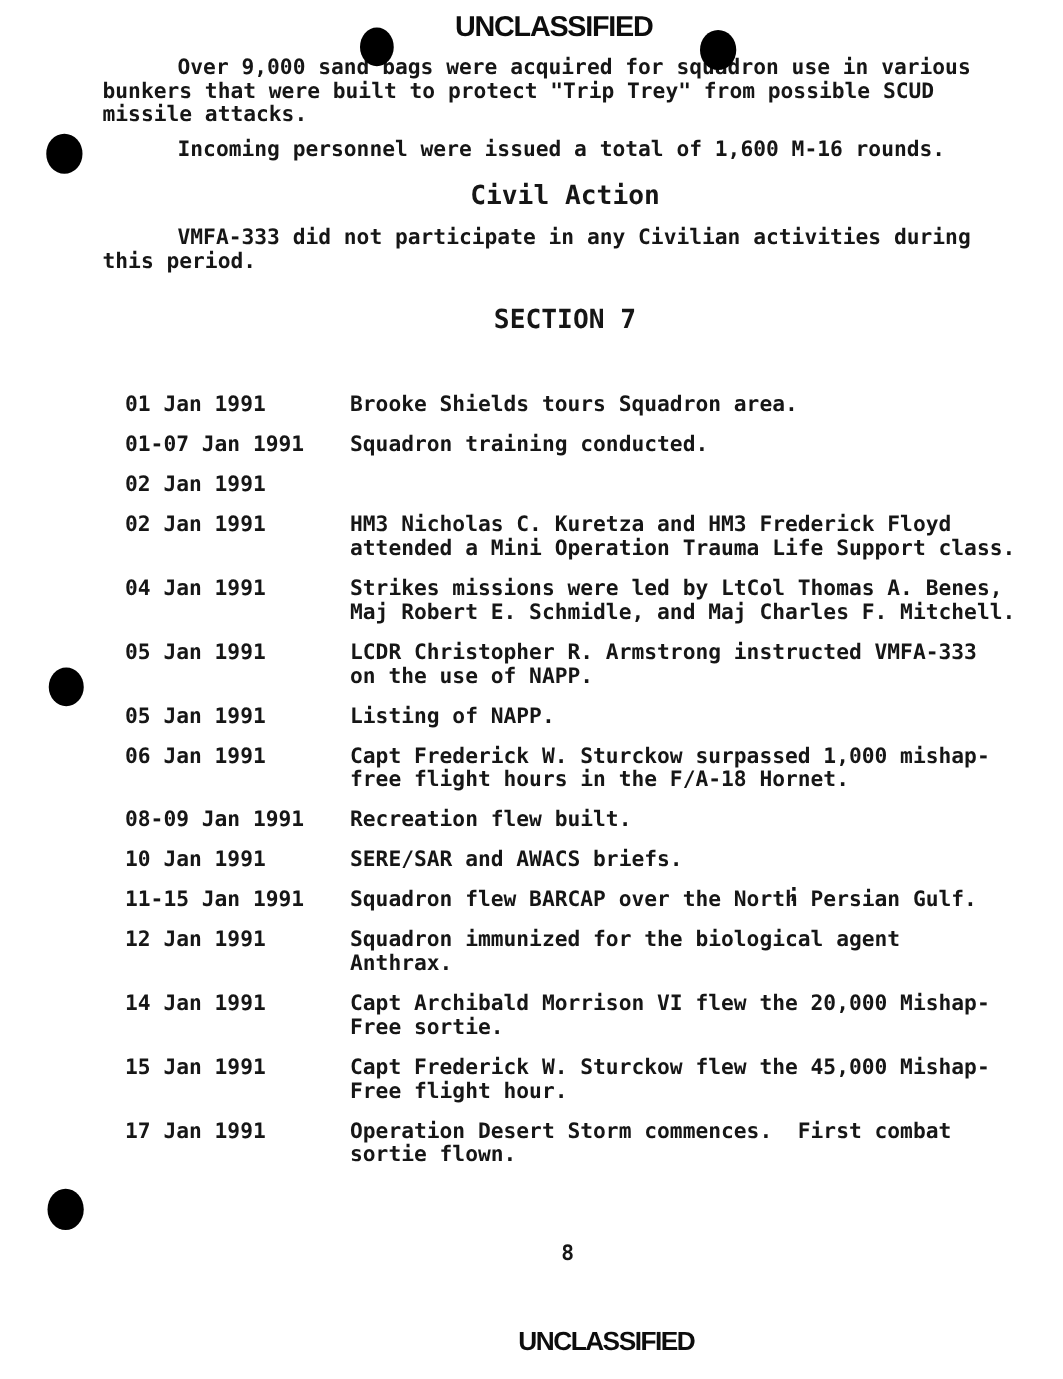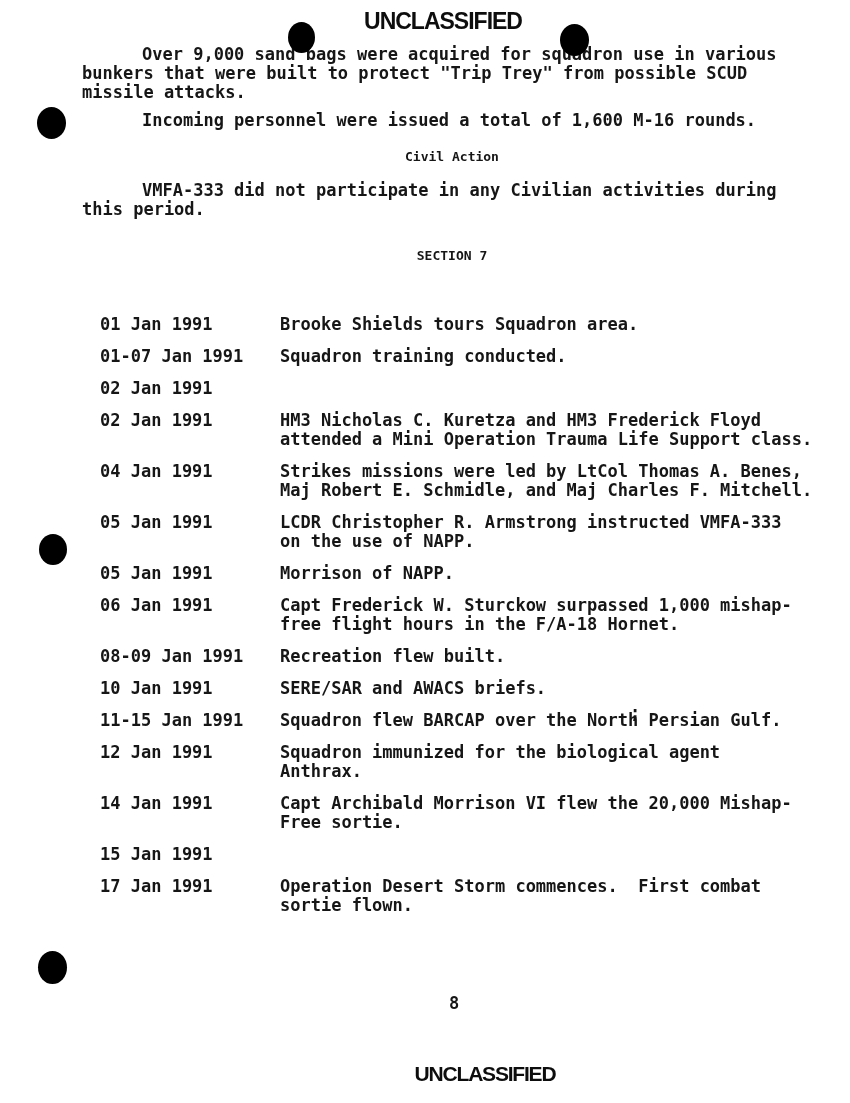--- a/index.html
+++ b/index.html
@@ -47,21 +47,21 @@
     font-size: 17px;
     line-height: 19px;
     white-space: pre-wrap;
   }
   .indent { text-indent: 60px; }
   .centered {
     position: absolute;
     left: 82px;
     width: 740px;
     text-align: center;
-    font-size: 13px;
+    font-size: 21px;
     line-height: 19px;
   }
   .para-1 { top: 45px; }
   .para-2 { top: 111px; }
   .heading-civil { top: 147px; }
   .para-3 { top: 181px; }
   .heading-section { top: 246px; }
   .heading-subtitle { top: 282px; }
   
   .events {
@@ -153,21 +153,21 @@
         <div class="event-desc">Strikes missions were led by LtCol Thomas A. Benes,
 Maj Robert E. Schmidle, and Maj Charles F. Mitchell.</div>
       </div>
       <div class="event-row">
         <div class="event-date">05 Jan 1991</div>
         <div class="event-desc">LCDR Christopher R. Armstrong instructed VMFA-333
 on the use of NAPP.</div>
       </div>
       <div class="event-row">
         <div class="event-date">05 Jan 1991</div>
-        <div class="event-desc">Morrison of NAPP.</div>
+        <div class="event-desc">Listing of NAPP.</div>
       </div>
       <div class="event-row">
         <div class="event-date">06 Jan 1991</div>
         <div class="event-desc">Capt Frederick W. Sturckow surpassed 1,000 mishap-
 free flight hours in the F/A-18 Hornet.</div>
       </div>
       <div class="event-row">
         <div class="event-date">08-09 Jan 1991</div>
         <div class="event-desc">Recreation flew built.</div>
       </div>
@@ -184,20 +184,22 @@
         <div class="event-desc">Squadron immunized for the biological agent
 Anthrax.</div>
       </div>
       <div class="event-row">
         <div class="event-date">14 Jan 1991</div>
         <div class="event-desc">Capt Archibald Morrison VI flew the 20,000 Mishap-
 Free sortie.</div>
       </div>
       <div class="event-row">
         <div class="event-date">15 Jan 1991</div>
+        <div class="event-desc">Capt Frederick W. Sturckow flew the 45,000 Mishap-
+Free flight hour.</div>
       </div>
       <div class="event-row">
         <div class="event-date">17 Jan 1991</div>
         <div class="event-desc">Operation Desert Storm commences.  First combat
 sortie flown.</div>
       </div>
     </div>
 
   <div class="stray-mark">;</div>
 

